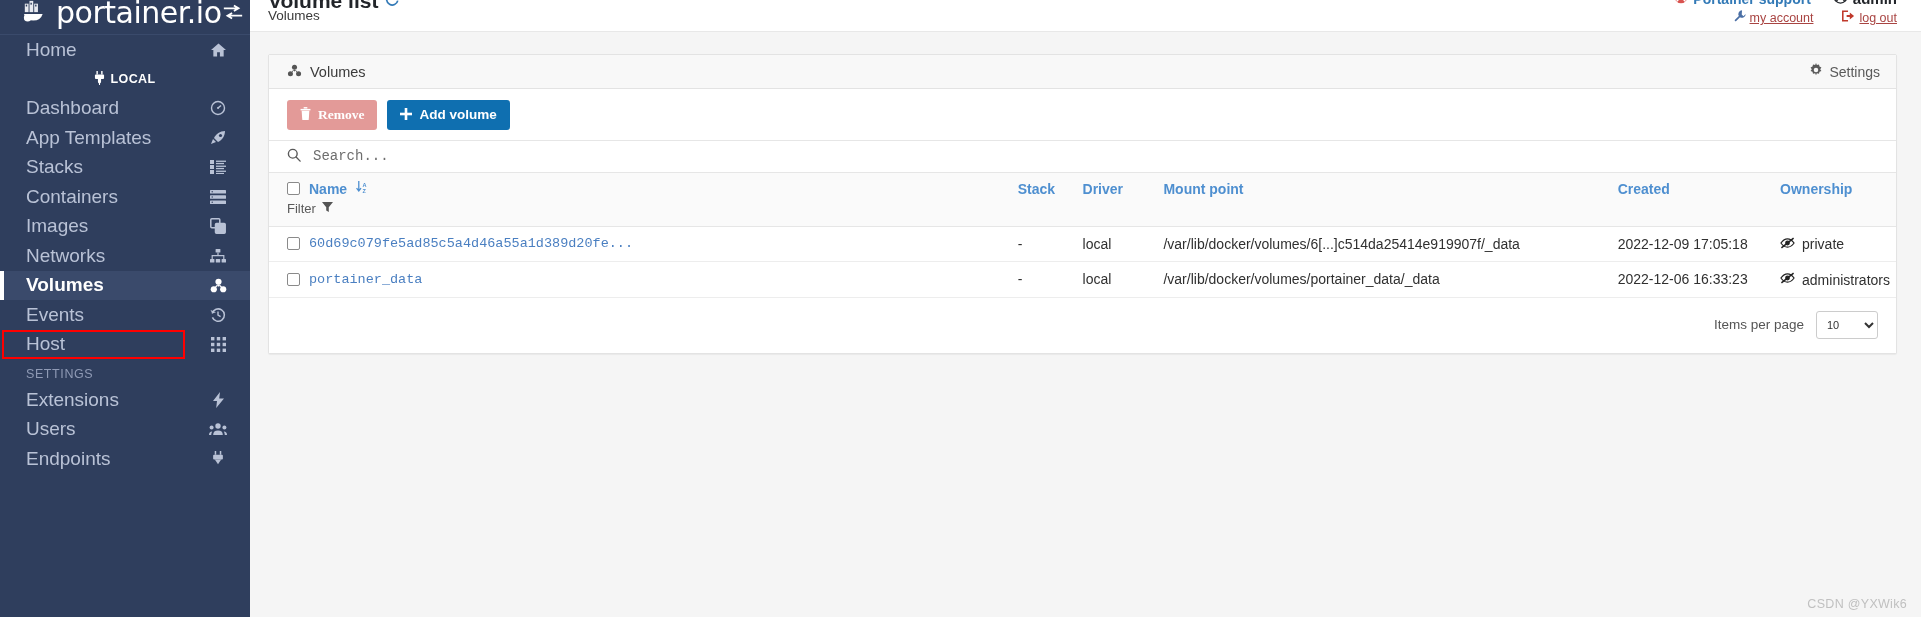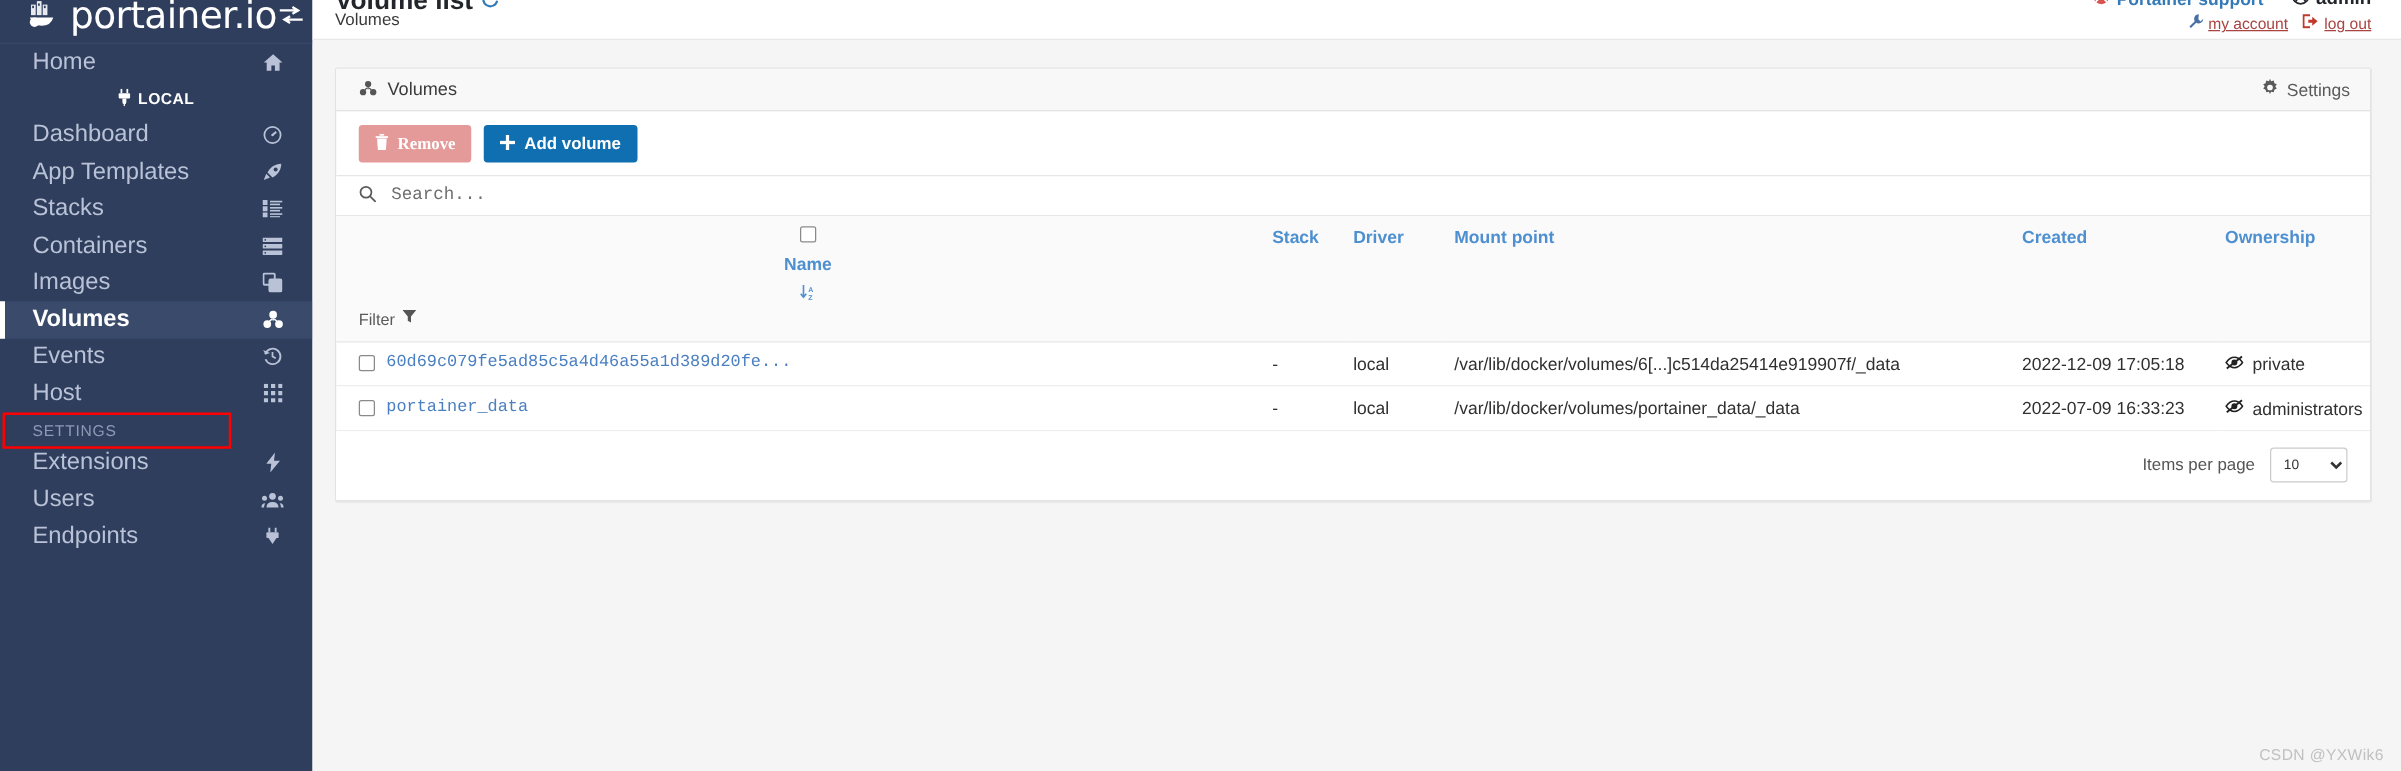--- a/index.html
+++ b/index.html
@@ -133,21 +133,21 @@
   }
   .top-right {
     position: absolute;
     right: 24px; top: -11px;
     text-align: right;
     font-size: 13px;
     line-height: 18px;
     white-space: nowrap;
   }
   .top-right-row1 { display: flex; justify-content: flex-end; align-items: center; gap: 22px; }
-  .top-right-row2 { display: flex; justify-content: flex-end; align-items: center; gap: 12px; margin-top: 1px; }
+  .top-right-row2 { display: flex; justify-content: flex-end; align-items: center; gap: 29px; margin-top: 1px; }
   .support-link {
     color: #337ab7; font-weight: 700; font-size: 14px;
     display: inline-flex; align-items: center; gap: 5px;
   }
   .admin-link {
     color: #22252a; font-weight: 700; font-size: 15px;
     display: inline-flex; align-items: center; gap: 5px;
   }
   .mini-link {
     color: #a94442; font-size: 12.5px; text-decoration: underline;
@@ -224,21 +224,21 @@
     color: #4e8fd0;
     font-size: 14px;
     font-weight: 700;
     text-align: left;
     padding: 8px 6px 10px 6px;
     border-bottom: 1px solid #e6e6e6;
     vertical-align: top;
     white-space: nowrap;
   }
   table.vtable thead th:first-child { padding-left: 18px; }
-  .th-name-wrap { display: flex; align-items: center; gap: 9px; flex-direction: column; }
+  .th-name-wrap { display: flex; align-items: center; gap: 9px; }
   .sort-ic { color: #4e8fd0; font-size: 12px; }
   .filter-row {
     display: flex; align-items: center; gap: 6px;
     color: #5a5a5a; font-weight: 400; font-size: 13px;
     margin-top: 4px; margin-left: 0px;
   }
   .funnel { color: #555; font-size: 11px; }
 
   table.vtable tbody td {
     font-size: 14px;
@@ -403,20 +403,32 @@
     <div class="nav-item">
       <span class="nav-label">Images</span>
       <span class="nav-icon">
         <svg width="16" height="16" viewBox="0 0 16 16" fill="none" stroke="#b9c2d6" stroke-width="1.5">
             <rect x="0.8" y="0.8" width="9" height="9" rx="1"></rect>
             <rect x="5.5" y="5.5" width="9.7" height="9.7" rx="1" fill="#b9c2d6"></rect>
           </svg>
       </span>
     </div>
 
+    <div class="nav-item">
+      <span class="nav-label">Networks</span>
+      <span class="nav-icon">
+        <svg width="16" height="14" viewBox="0 0 16 14" fill="#b9c2d6">
+            <rect x="5.6" y="0" width="4.8" height="3.6" rx="0.5"></rect>
+            <rect x="0" y="10" width="4.4" height="3.6" rx="0.5"></rect>
+            <rect x="5.8" y="10" width="4.4" height="3.6" rx="0.5"></rect>
+            <rect x="11.6" y="10" width="4.4" height="3.6" rx="0.5"></rect>
+            <path d="M8 3.6 V6.6 M2.2 10 V6.6 H13.8 V10" stroke="#b9c2d6" stroke-width="1.2" fill="none"></path>
+          </svg>
+      </span>
+    </div>
 
     <div class="nav-item active">
       <span class="nav-label">Volumes</span>
       <span class="nav-icon">
         <svg width="17" height="15" viewBox="0 0 18 16" fill="#ffffff">
             <circle cx="9" cy="4" r="3.3"></circle>
             <circle cx="4" cy="12" r="3.3"></circle>
             <circle cx="14" cy="12" r="3.3"></circle>
             <path d="M9 7 V9 M5.8 9.6 L8 7.8 M12.2 9.6 L10 7.8" stroke="#ffffff" stroke-width="1.3"></path>
           </svg>
@@ -668,21 +680,21 @@
             <tr>
               <td>
                 <span class="td-name-wrap">
                   <span class="cb"></span>
                   <a class="vol-name" href="#">portainer_data</a>
                 </span>
               </td>
               <td>-</td>
               <td>local</td>
               <td>/var/lib/docker/volumes/portainer_data/_data</td>
-              <td>2022-07-09 16:33:23</td>
+              <td>2022-12-06 16:33:23</td>
               <td>
                 <span class="own-wrap">
                   <span class="eye-off">
                     <svg width="15" height="12" viewBox="0 0 16 12" fill="none" stroke="#222" stroke-width="1.3">
                         <path d="M1 6 q3.2 -4.4 7 -4.4 q3.8 0 7 4.4 q-3.2 4.4 -7 4.4 q-3.8 0 -7 -4.4z"></path>
                         <circle cx="8" cy="6" r="1.9" fill="#222"></circle>
                         <path d="M1.5 11.2 L14.5 0.8" stroke-width="1.6"></path>
                       </svg>
                   </span>
                   <span>administrators</span>

